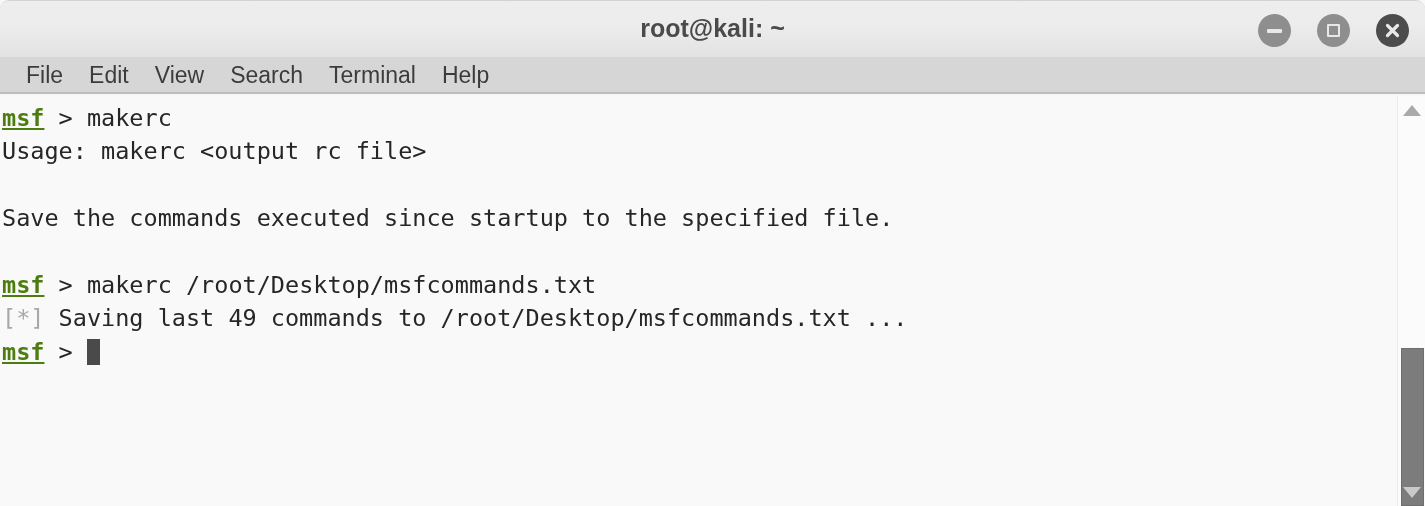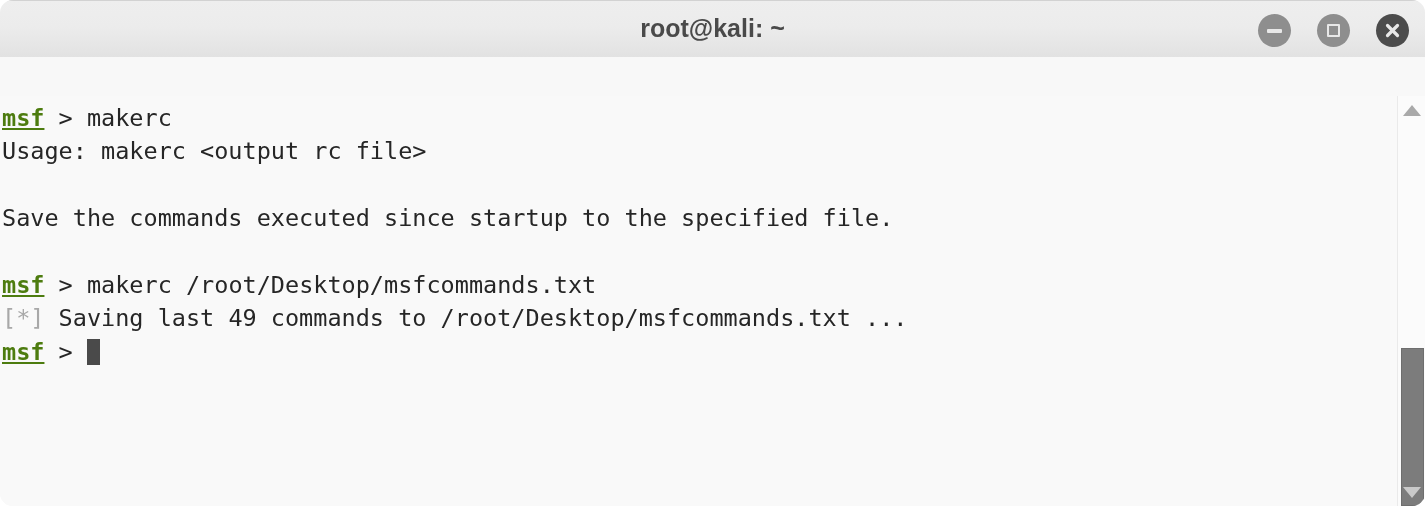--- a/index.html
+++ b/index.html
@@ -11,21 +11,20 @@
     font-family: "Liberation Sans", sans-serif;
   }
 
   #window {
     position: relative;
     width: 1425px;
     height: 506px;
     overflow: hidden;
     background: #f8f8f8;
     box-sizing: border-box;
-    border-radius: 13px;
   }
 
   
   #titlebar {
     position: absolute;
     left: 0; top: 0;
     width: 1425px;
     height: 57px;
     background: linear-gradient(to bottom, #eeeeee 0%, #ececec 45%, #e2e2e2 100%);
     border-top-left-radius: 9px;
@@ -219,20 +218,28 @@
     <div class="winbtn" id="btn-close">
       <span class="glyph glyph-close">
         <svg width="17" height="17" viewBox="0 0 17 17">
           <line x1="3.5" y1="3.5" x2="13.5" y2="13.5" stroke="#e8e8e8" stroke-width="3.2" stroke-linecap="round"></line>
           <line x1="13.5" y1="3.5" x2="3.5" y2="13.5" stroke="#e8e8e8" stroke-width="3.2" stroke-linecap="round"></line>
         </svg>
       </span>
     </div>
   </div>
 
+  <div id="menubar">
+    <div class="menu-item">File</div>
+    <div class="menu-item">Edit</div>
+    <div class="menu-item">View</div>
+    <div class="menu-item">Search</div>
+    <div class="menu-item">Terminal</div>
+    <div class="menu-item">Help</div>
+  </div>
 
   <div id="terminal">
     <div id="term-lines"><div class="line"><span class="prompt">msf</span><span> &gt; </span><span>makerc</span></div><div class="line"><span>Usage: makerc &lt;output rc file&gt;</span></div><div class="line">&nbsp;</div><div class="line"><span>Save the commands executed since startup to the specified file.</span></div><div class="line">&nbsp;</div><div class="line"><span class="prompt">msf</span><span> &gt; </span><span>makerc /root/Desktop/msfcommands.txt</span></div><div class="line"><span class="dim">[*]</span><span> Saving last 49 commands to /root/Desktop/msfcommands.txt ...</span></div><div class="line"><span class="prompt">msf</span><span> &gt; </span><span class="cursor"></span></div></div>
   </div>
 
   <div id="scrollbar">
     <div class="sb-arrow" id="sb-up">
       <span class="tri-up"></span>
     </div>
     <div id="sb-track">

